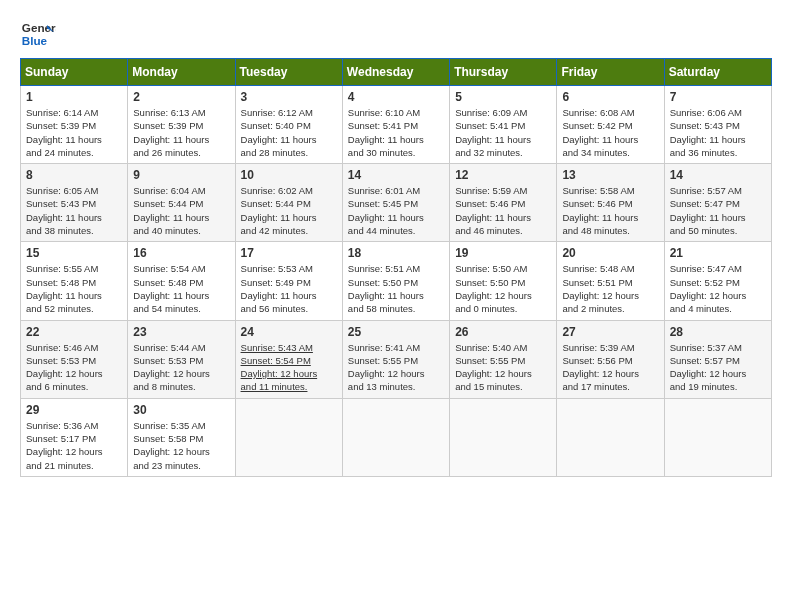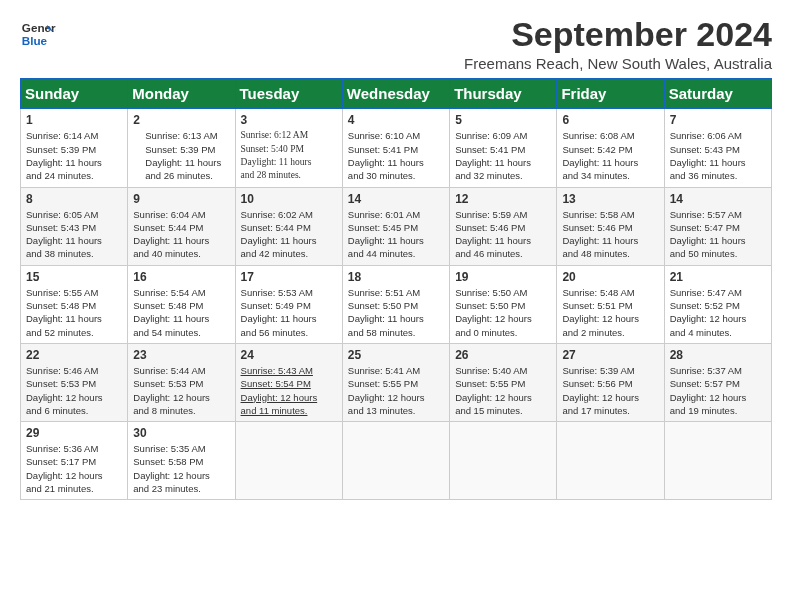--- a/index.html
+++ b/index.html
@@ -39,24 +39,24 @@
       color: #444;
       margin-top: 2px;
     }
     .calendar-table {
       width: 100%;
       border-collapse: collapse;
       font-size: 10.5px;
       color: #333;
     }
     .calendar-table thead tr th {
-      background: #15803d;
+      background: #4d7c0f;
       color: #fff;
       font-weight: bold;
-      font-size: 15px;
+      font-size: 12px;
       padding: 6px 4px;
       text-align: left;
       border: 1px solid #1565c0;
     }
     .calendar-table tbody tr td {
       border: 1px solid #ccc;
       padding: 4px 5px;
       vertical-align: top;
       width: calc(100% / 7);
       min-height: 70px;
@@ -84,24 +84,20 @@
 </head>
 <body>
 
 <div class="header-area">
   <div class="logo">
     <svg class="logo-icon" viewBox="0 0 40 40">
       <text x="2" y="18" font-size="13" font-weight="bold" fill="#333">General</text>
       <text x="2" y="32" font-size="13" font-weight="bold" fill="#1565c0">Blue</text>
       <polygon points="30,10 38,18 30,14" fill="#1565c0"></polygon>
     </svg>
-  </div>
-  <div class="title-block">
-    <div class="month-title">September 2024</div>
-    <div class="location-title">Freemans Reach, New South Wales, Australia</div>
   </div>
 </div>
 
 <table class="calendar-table">
   <thead>
     <tr>
     <th>Sunday</th>
         <th>Monday</th>
         <th>Tuesday</th>
         <th>Wednesday</th>
@@ -114,28 +110,28 @@
   <tr>
         <td>
           <span class="day-number">1</span>
           <div class="day-info" style="white-space: pre-line;">Sunrise: 6:14 AM
 Sunset: 5:39 PM
 Daylight: 11 hours
 and 24 minutes.</div>
         </td>
         <td>
           <span class="day-number">2</span>
-          <div class="day-info" style="white-space: pre-line; margin-left: 12px;">Sunrise: 6:13 AM
+          <div class="day-info" style="white-space: pre-line;">Sunrise: 6:13 AM
 Sunset: 5:39 PM
 Daylight: 11 hours
 and 26 minutes.</div>
         </td>
         <td>
           <span class="day-number">3</span>
-          <div class="day-info" style="white-space: pre-line; font-family: Liberation Serif, serif;">Sunrise: 6:12 AM
+          <div class="day-info" style="white-space: pre-line;">Sunrise: 6:12 AM
 Sunset: 5:40 PM
 Daylight: 11 hours
 and 28 minutes.</div>
         </td>
         <td>
           <span class="day-number">4</span>
           <div class="day-info" style="white-space: pre-line;">Sunrise: 6:10 AM
 Sunset: 5:41 PM
 Daylight: 11 hours
 and 30 minutes.</div>

